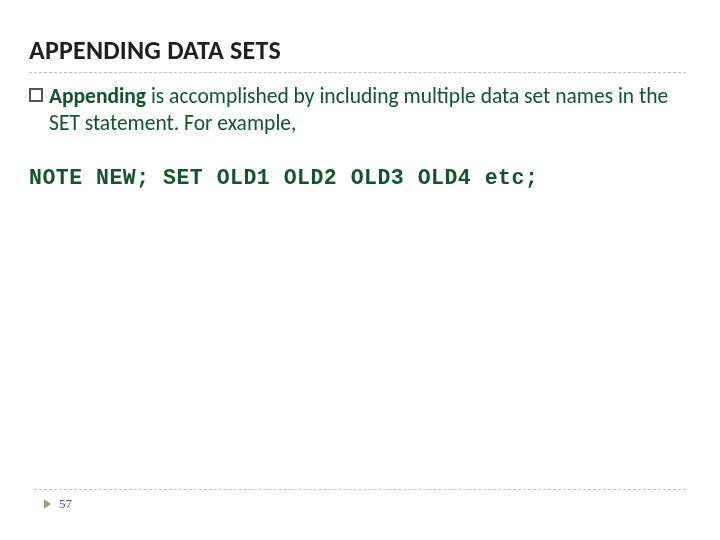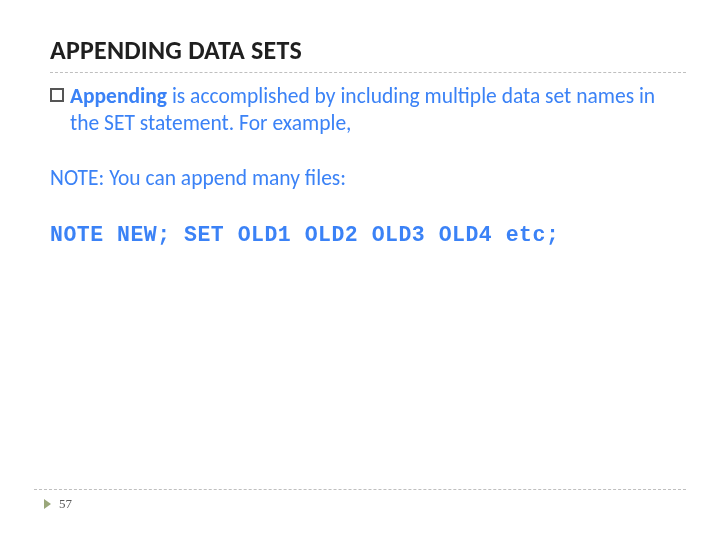--- a/index.html
+++ b/index.html
@@ -10,38 +10,38 @@
     background: #ffffff;
     font-family: Calibri, "Segoe UI", Arial, sans-serif;
     color: #000000;
     overflow: hidden;
   }
   .slide {
     position: relative;
     width: 720px;
     height: 540px;
     box-sizing: border-box;
-    padding: 34px 34px 0 50px;
+    padding: 34px 34px 0 29px;
   }
   .title {
     font-size: 26px;
     font-weight: bold;
     color: #1f1f1f;
     margin: 0 0 6px 0;
     letter-spacing: 0.2px;
   }
   .title-rule {
     border: none;
     border-top: 1.5px dashed #bfbfbf;
     margin: 2px 0 10px 0;
   }
   .body {
     font-size: 21.5px;
     line-height: 1.25;
-    color: #3b82f6;
+    color: #14532d;
   }
   .bullet-row {
     display: flex;
     align-items: flex-start;
     margin-bottom: 28px;
   }
   .bullet-box {
     flex: 0 0 auto;
     width: 14px;
     height: 14px;
@@ -106,21 +106,20 @@
   <div class="body">
 
     <div class="bullet-row">
       <span class="bullet-box"></span>
       <span class="bullet-text">
         <span class="bold">Appending</span><span> is accomplished by including multiple data set names in the SET statement. For example,</span>
       </span>
     </div>
 
 
-    <div class="note">NOTE: You can append many files:</div>
 
     <div class="code">NOTE NEW; SET OLD1 OLD2 OLD3 OLD4 etc;</div>
 
   </div>
 
   <div class="footer">
     <hr class="footer-rule">
     <div class="pagenum-row">
       <span class="page-arrow"></span>
       <span class="pagenum">57</span>

